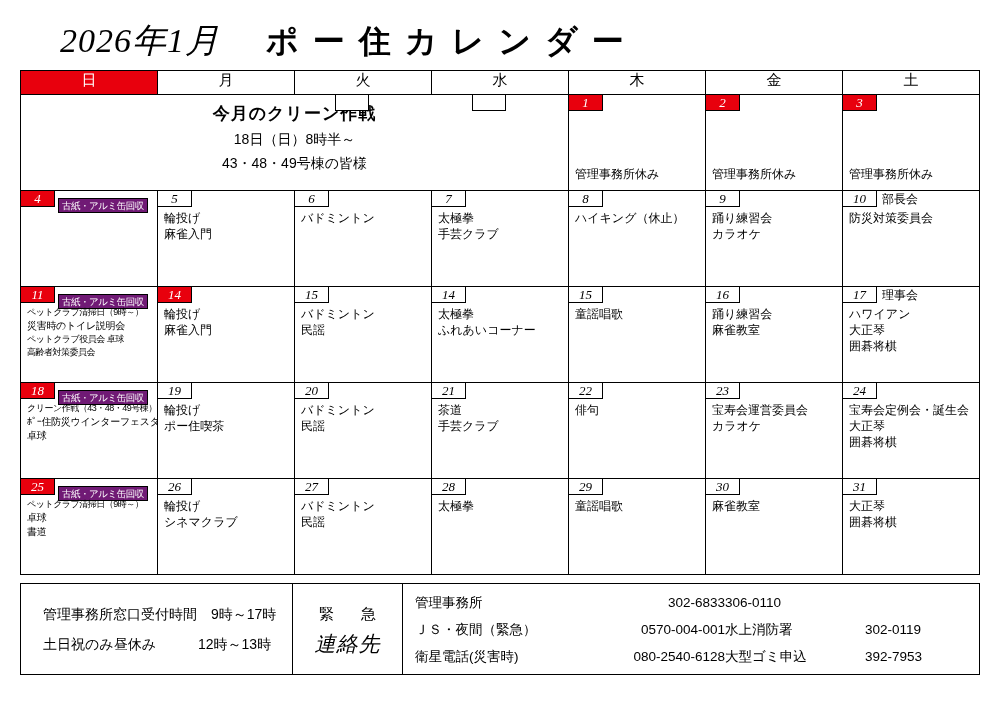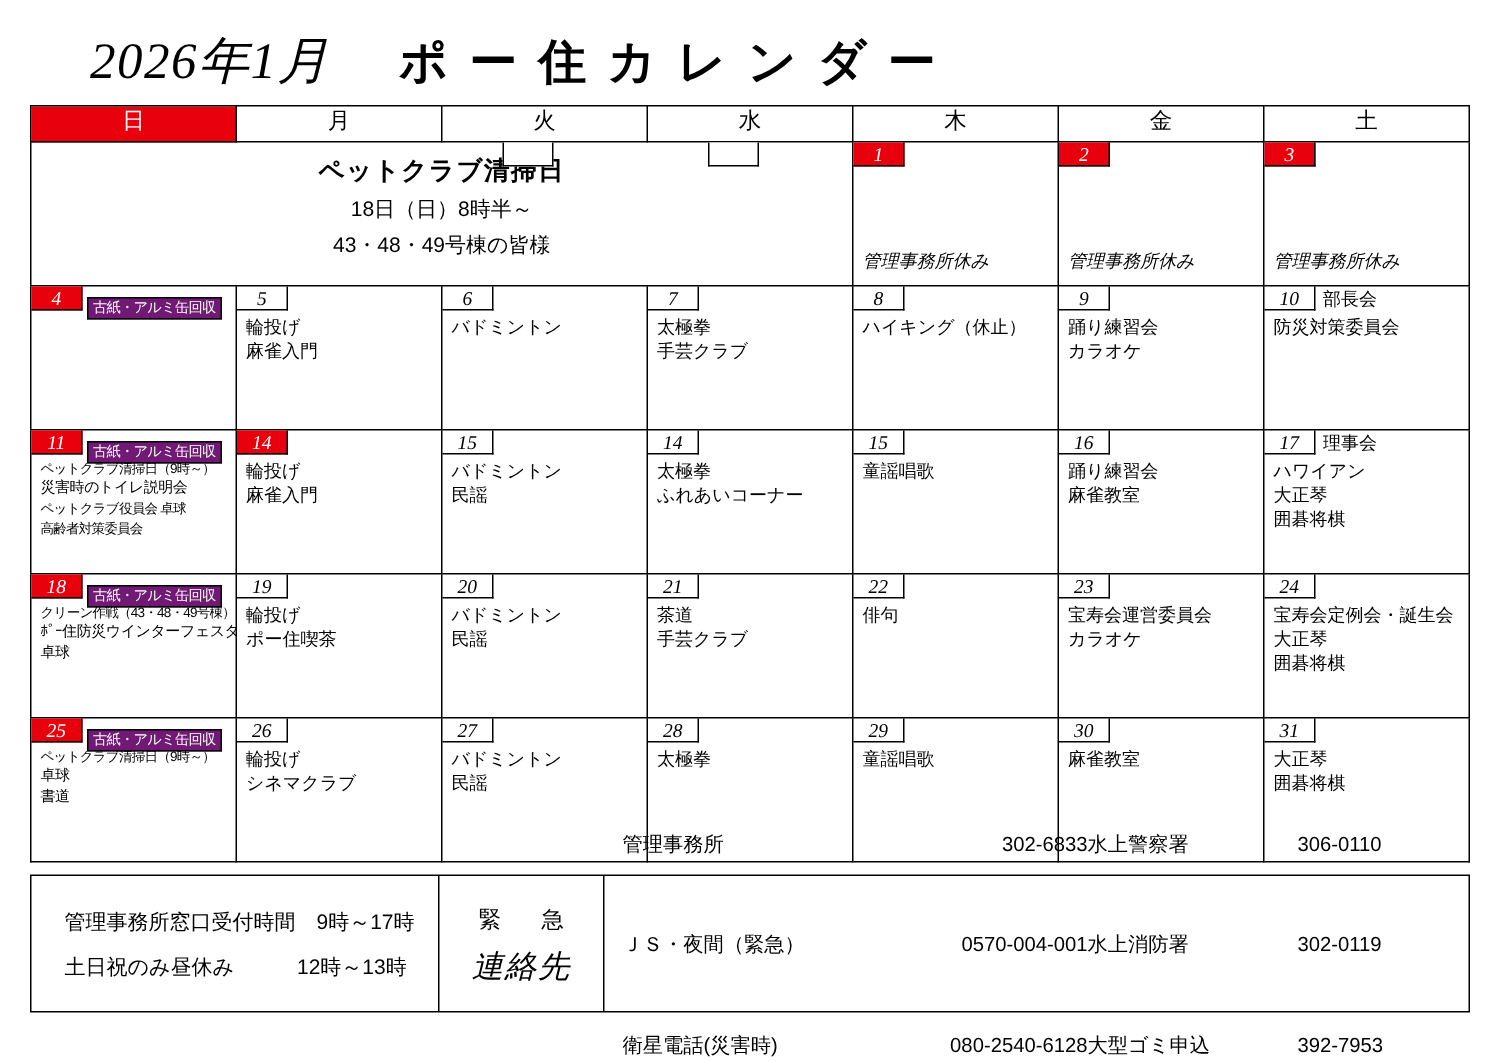--- a/index.html
+++ b/index.html
@@ -120,21 +120,20 @@
     font-size: 10px;
     line-height: 14px;
     letter-spacing: -0.3px;
   }
   .ev.xs {
     font-size: 9px;
     line-height: 13px;
     letter-spacing: -0.5px;
   }
   .ev.italic-note {
-    font-style: italic;
     font-size: 12px;
   }
   
   .banner {
     padding: 6px 0 0 0;
     text-align: center;
   }
   .banner .b1 {
     font-size: 17px;
     font-weight: bold;
@@ -187,21 +186,20 @@
     letter-spacing: 1px;
     line-height: 30px;
     font-style: italic;
   }
   .bt-right {
     flex: 1;
     display: flex;
     flex-direction: column;
     justify-content: center;
     padding: 0 14px 0 12px;
-    gap: 40px;
   }
   .ctc-row {
     display: flex;
     font-size: 13.5px;
     line-height: 27px;
     white-space: nowrap;
   }
   .ctc-name { width: 150px; }
   .ctc-num  { width: 160px; text-align: right; }
   .ctc-name2 { width: 140px; }
@@ -226,21 +224,21 @@
         <th>水</th>
         <th>木</th>
         <th>金</th>
         <th>土</th>
       </tr>
     </thead>
     <tbody id="cal-body">
         <tr>
           <td class="daycell row0" colspan="4" style="position: relative;">
             <div class="banner">
-              <div class="b1">ペットクラブ清掃日</div>
+              <div class="b1">今月のクリーン作戦</div>
               <div class="b2">18日（日）8時半～</div>
               <div class="b2">43・48・49号棟の皆様</div>
             </div>
             <div style="position: absolute; left: 314px; top: 0px; width: 34px; height: 16px; border-top: none; border-right: 1px solid rgb(0, 0, 0); border-bottom: 1px solid rgb(0, 0, 0); border-left: 1px solid rgb(0, 0, 0); border-image: initial; background: rgb(255, 255, 255);"></div>
             <div style="position: absolute; left: 451px; top: 0px; width: 34px; height: 16px; border-top: none; border-right: 1px solid rgb(0, 0, 0); border-bottom: 1px solid rgb(0, 0, 0); border-left: 1px solid rgb(0, 0, 0); border-image: initial; background: rgb(255, 255, 255);"></div>
           </td>
           <td class="daycell row0">
             <div class="dnum-bar">
               <div class="dnum red">1</div>
             </div>
@@ -535,21 +533,20 @@
       <div>土日祝のみ昼休み　　　12時～13時</div>
     </div>
     <div class="bt-mid">
       <div class="m1">緊　急</div>
       <div class="m2">連絡先</div>
     </div>
     <div class="bt-right" id="contacts">
         <div class="ctc-row">
           <span class="ctc-name">管理事務所</span>
           <span class="ctc-num">302-6833</span>
-          <span class="ctc-name2">水上警察署</span>
           <span class="ctc-num2">306-0110</span>
         </div>
         <div class="ctc-row">
           <span class="ctc-name">ＪＳ・夜間（緊急）</span>
           <span class="ctc-num">0570-004-001</span>
           <span class="ctc-name2">水上消防署</span>
           <span class="ctc-num2">302-0119</span>
         </div>
         <div class="ctc-row">
           <span class="ctc-name">衛星電話(災害時)</span>

